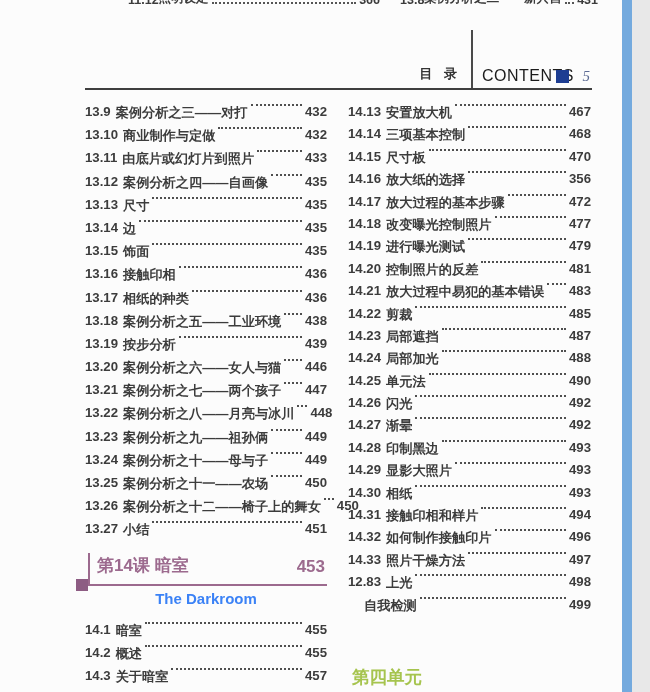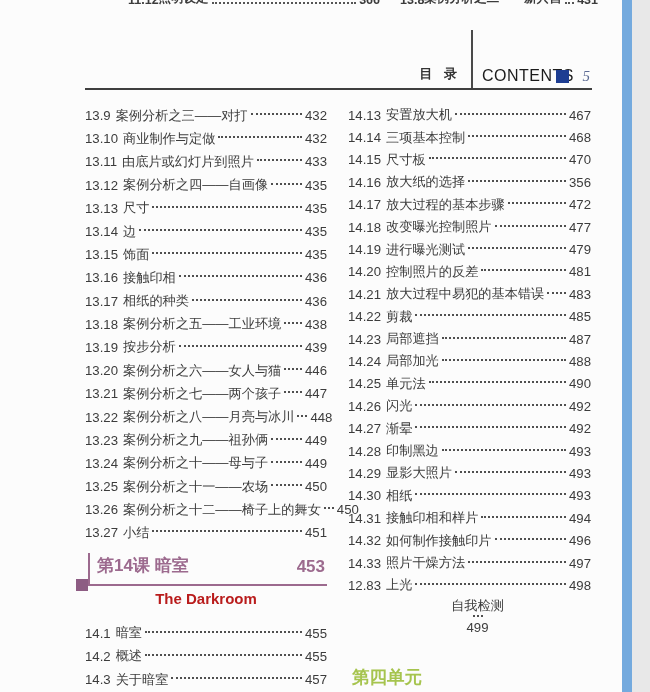--- a/index.html
+++ b/index.html
@@ -51,46 +51,46 @@
     position:absolute;right:2px;bottom:3px;
     font-family:"Liberation Serif","DejaVu Serif",serif;
     font-style:italic;font-size:15px;color:#5c6b94;
   }
   
   .col{position:absolute;top:104px;}
   .col-left{left:85px;width:242px;}
   .col-right{left:348px;width:243px;}
   ul.toc-list{list-style:none;margin:0;padding:0;}
   .toc-row{
-    display:flex;align-items:center;
+    display:flex;align-items:flex-start;
     height:23.2px;
-    font-size:13.2px;font-weight:400;color:#3c3c3c;
+    font-size:13.2px;font-weight:700;color:#3c3c3c;
     white-space:nowrap;
   }
   .col-right .toc-row{height:22.4px;}
   .toc-row .num{margin-right:5px;}
   .toc-row .dots{flex:1;min-width:10px;border-bottom:2px dotted #4f4f4f;margin:0 3px 3px;}
-  .toc-row.no-num{padding-left:16px;flex-direction:column;}
+  .toc-row.no-num{padding-left:16px;}
   
   .section-hd{margin-top:9px;color:#9c6a8e;}
   .section-hd .bar{
     position:relative;display:flex;align-items:flex-end;
     border-bottom:2px solid #9c6a8e;
     padding:0 2px 7px 12px;
     font-size:17px;font-weight:700;
   }
   .section-hd .bar::before{ 
     content:"";position:absolute;left:-9px;bottom:-7px;width:12px;height:12px;background:#8d5c83;
   }
   .section-hd .bar::after{ 
     content:"";position:absolute;left:3px;top:-1px;bottom:0;width:2px;background:#9c6a8e;
   }
   .section-hd .spacer{flex:1;}
   .section-hd .sub{
-    text-align:center;font-size:15px;font-weight:600;margin-top:4px;color:#b91c1c;
+    text-align:center;font-size:15px;font-weight:600;margin-top:4px;color:#3b82f6;
   }
   .col-left .second-list{margin-top:15px;}
   
   .unit-hd{
     margin-top:46px;
     font-size:17.5px;font-weight:700;color:#a6c44e;
     border-bottom:2.5px solid #9cc853;
     padding:0 0 6px 4px;
   }
 </style>

